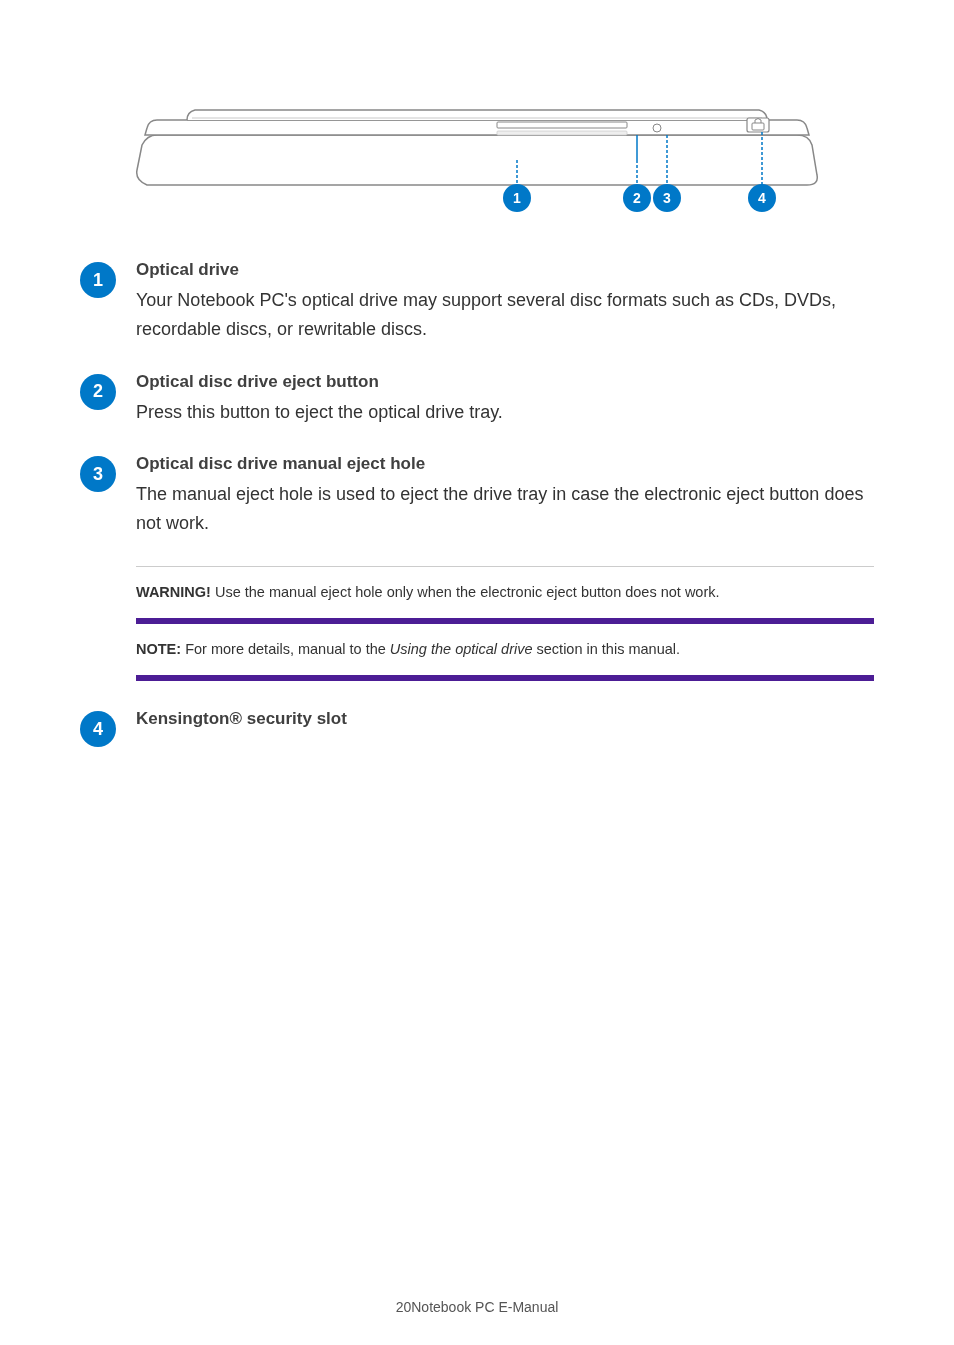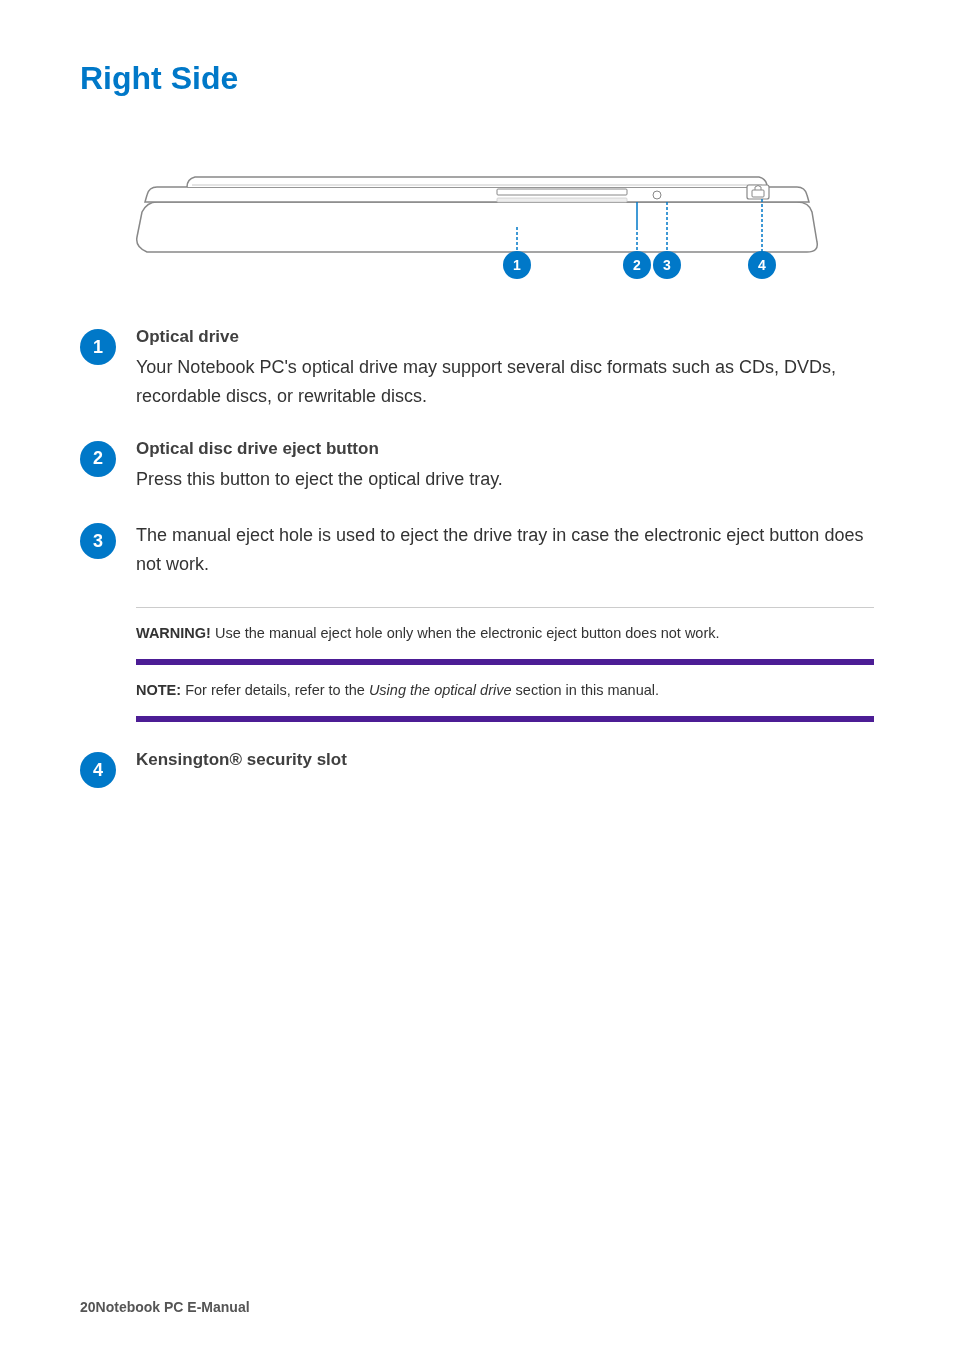--- a/index.html
+++ b/index.html
@@ -112,32 +112,30 @@
       font-style: italic;
     }
 
     
     .page-footer {
       position: absolute;
       bottom: 30px;
       left: 80px;
       right: 80px;
       display: flex;
-      justify-content: flex-start;
+      justify-content: center;
       font-size: 14px;
       color: #555;
-      font-weight: bold;
     }
   </style>
 </head>
 <body>
 
 <div class="page">
 
-  <h1 class="page-title">Right Side</h1>
 
   <div class="diagram-container">
     <svg class="laptop-svg" viewBox="0 0 700 140" xmlns="http://www.w3.org/2000/svg">
 
       <path d="M30,55 Q20,55 15,65 L10,90 Q8,100 20,105 L680,105 Q692,105 690,95 L685,65 Q682,55 670,55 Z" fill="white" stroke="#888" stroke-width="1.5"></path>
 
       <path d="M30,40 Q22,40 20,48 L18,55 L682,55 L680,48 Q678,40 670,40 Z" fill="white" stroke="#888" stroke-width="1.5"></path>
 
       <path d="M60,40 L640,40" stroke="#888" stroke-width="1"></path>
 
@@ -189,30 +187,31 @@
       <div class="item-badge">2</div>
       <div class="item-content">
         <div class="item-title">Optical disc drive eject button</div>
         <div class="item-desc">Press this button to eject the optical drive tray.</div>
       </div>
     </div>
 
     <div class="item">
       <div class="item-badge">3</div>
       <div class="item-content">
+        <div class="item-title">Optical disc drive manual eject hole</div>
         <div class="item-desc">The manual eject hole is used to eject the drive tray in case the electronic eject button does not work.</div>
       </div>
     </div>
 
     <div class="note-box">
       <span class="note-keyword">WARNING!</span><span> Use the manual eject hole only when the electronic eject button does not work.</span>
     </div>
 
     <div class="note-box">
-      <span class="note-keyword">NOTE:</span><span> For refer details, refer to the </span><span class="note-italic">Using the optical drive</span><span> section in this manual.</span>
+      <span class="note-keyword">NOTE:</span><span> For more details, manual to the </span><span class="note-italic">Using the optical drive</span><span> section in this manual.</span>
     </div>
 
     <div class="item" style="margin-top: 28px;">
       <div class="item-badge">4</div>
       <div class="item-content">
         <div class="item-title">Kensington® security slot</div>
       </div>
     </div>
 
   </div>

